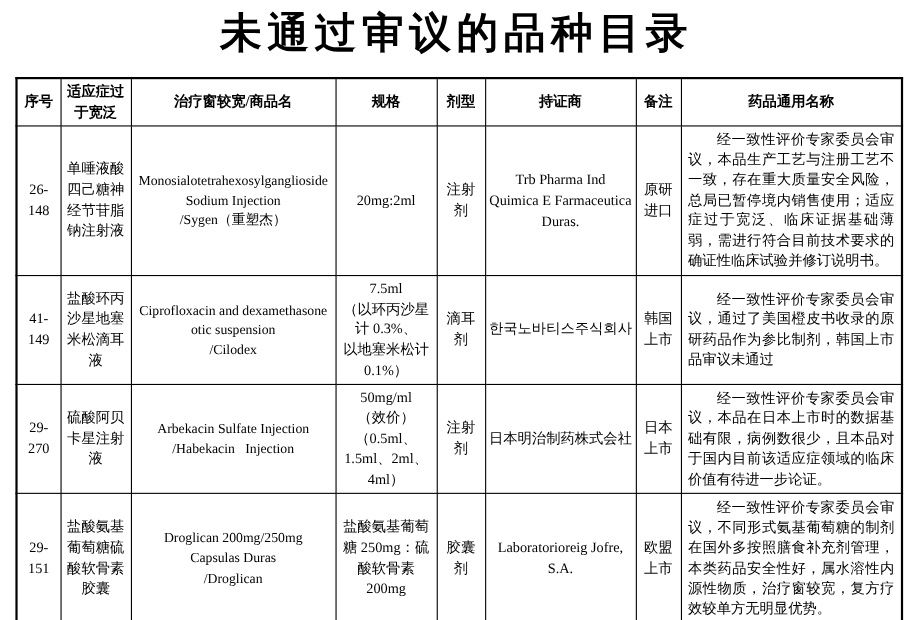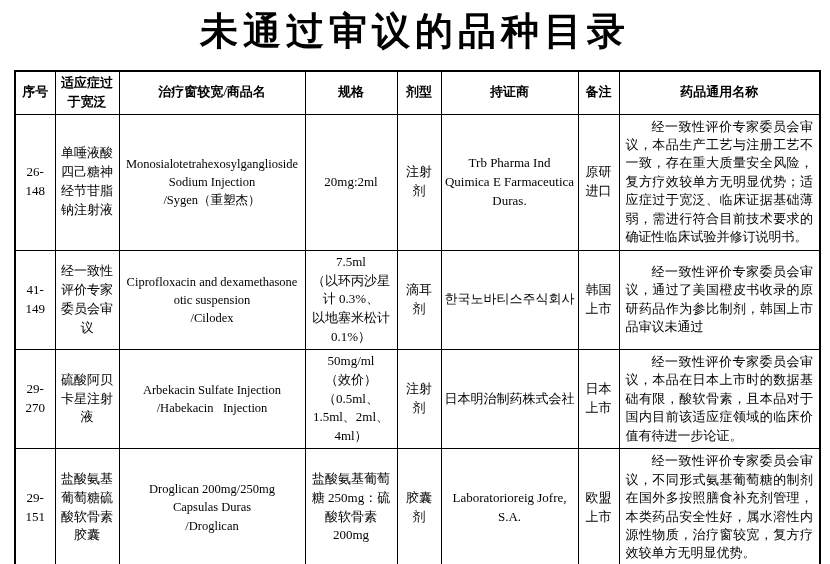--- a/index.html
+++ b/index.html
@@ -98,25 +98,25 @@
         <td>单唾液酸四己糖神经节苷脂钠注射液</td>
         <td class="ml en">Monosialotetrahexosylganglioside
 Sodium Injection
 /Sygen（重塑杰）</td>
         <td class="ml">20mg:2ml</td>
         <td>注射剂</td>
         <td class="ml">Trb Pharma Ind
 Quimica E Farmaceutica
 Duras.</td>
         <td>原研进口</td>
-        <td class="explain">经一致性评价专家委员会审议，本品生产工艺与注册工艺不一致，存在重大质量安全风险，复方疗效较单方无明显优势；适应症过于宽泛、临床证据基础薄弱，需进行符合目前技术要求的确证性临床试验并修订说明书。</td>
+        <td class="explain">经一致性评价专家委员会审议，本品生产工艺与注册工艺不一致，存在重大质量安全风险，总局已暂停境内销售使用；适应症过于宽泛、临床证据基础薄弱，需进行符合目前技术要求的确证性临床试验并修订说明书。</td>
       </tr>
       <tr class="r1">
         <td>41-149</td>
-        <td>经一致性评价专家委员会审议</td>
+        <td>盐酸环丙沙星地塞米松滴耳液</td>
         <td class="ml en">Ciprofloxacin and dexamethasone
 otic suspension
 /Cilodex</td>
         <td class="ml">7.5ml
 （以环丙沙星
 计 0.3%、
 以地塞米松计
 0.1%）</td>
         <td>滴耳剂</td>
         <td class="ml">한국노바티스주식회사</td>
@@ -129,21 +129,21 @@
         <td class="ml en">Arbekacin Sulfate Injection
 /Habekacin&nbsp;&nbsp;&nbsp;Injection</td>
         <td class="ml">50mg/ml
 （效价）
 （0.5ml、
 1.5ml、2ml、
 4ml）</td>
         <td>注射剂</td>
         <td class="ml">日本明治制药株式会社</td>
         <td>日本上市</td>
-        <td class="explain">经一致性评价专家委员会审议，本品在日本上市时的数据基础有限，酸软骨素，且本品对于国内目前该适应症领域的临床价值有待进一步论证。</td>
+        <td class="explain">经一致性评价专家委员会审议，本品在日本上市时的数据基础有限，病例数很少，且本品对于国内目前该适应症领域的临床价值有待进一步论证。</td>
       </tr>
       <tr class="r3">
         <td>29-151</td>
         <td>盐酸氨基葡萄糖硫酸软骨素胶囊</td>
         <td class="ml en">Droglican 200mg/250mg
 Capsulas Duras
 /Droglican</td>
         <td class="ml">盐酸氨基葡萄
 糖 250mg：硫
 酸软骨素

